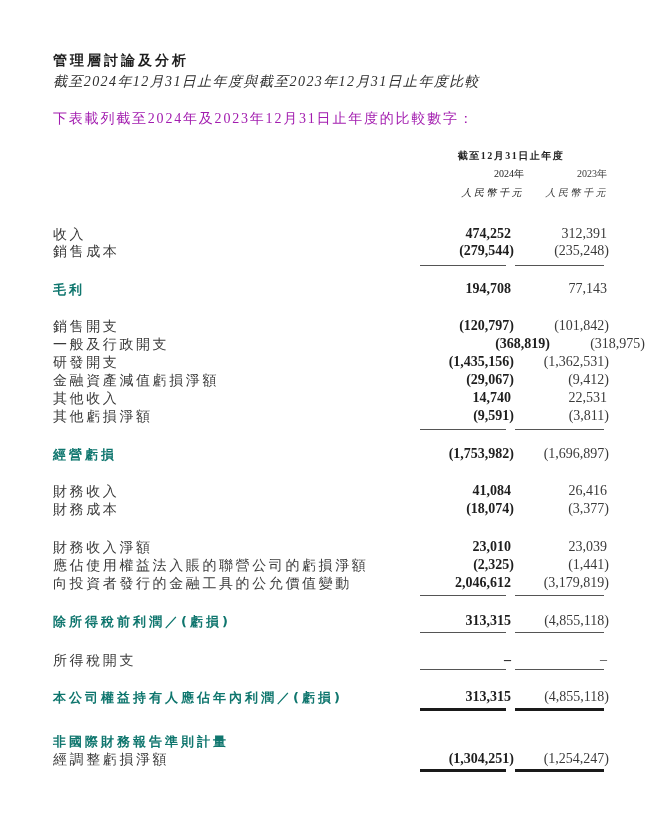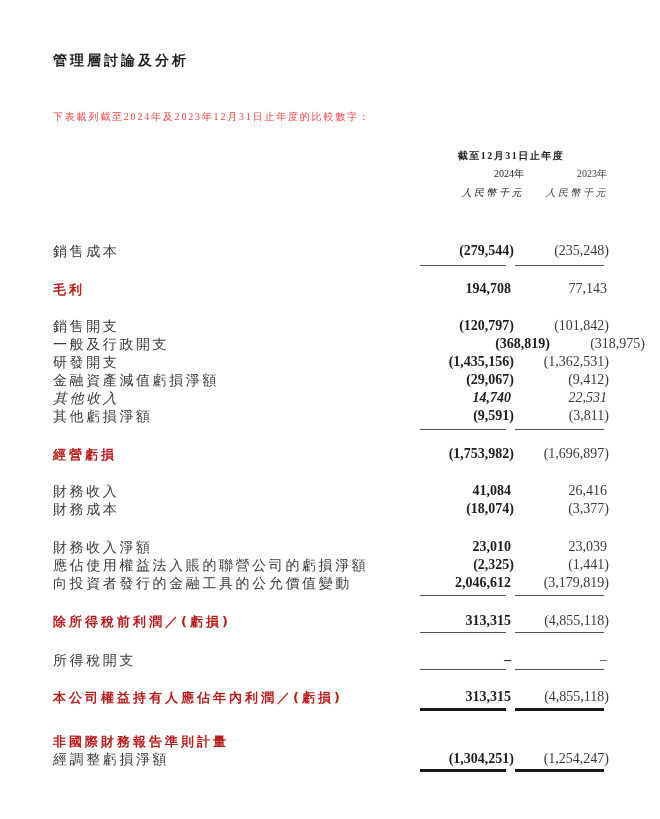--- a/index.html
+++ b/index.html
@@ -33,23 +33,23 @@
       position: absolute;
       left: 53px; top: 73px;
       font-style: italic;
       font-size: 14px;
       letter-spacing: 1.4px;
       color: #2e2e2e;
     }
     .intro {
       position: absolute;
       left: 53px; top: 110px;
-      font-size: 10px;
+      font-size: 14px;
       letter-spacing: 1.8px;
-      color: #ef4444;
+      color: #a21caf;
     }
     .col-head {
       position: absolute;
       font-size: 10px;
       color: #222;
     }
     .head-period {
       left: 436px; top: 149px;
       width: 150px;
       text-align: center;
@@ -89,21 +89,21 @@
       font-size: 14px;
       letter-spacing: 2.6px;
       color: #3a3a3a;
       white-space: nowrap;
     }
     .row.bold .label {
       font-family: "DejaVu Sans", "Liberation Sans", sans-serif;
       font-weight: bold;
       font-size: 13px;
       letter-spacing: 3px;
-      color: #b91c1c;
+      color: #0f766e;
     }
     .row .v24 {
       position: absolute;
       right: 149px;
       top: 0;
       font-size: 14px;
       font-weight: bold;
       color: #1e1e1e;
       text-align: right;
       white-space: nowrap;
@@ -129,28 +129,34 @@
     .rule.double {
       border-top: 3px solid #1a1a1a;
     }
   </style>
 </head>
 <body>
 
 <div class="page">
 
   <div class="title">管理層討論及分析</div>
+  <div class="subtitle">截至2024年12月31日止年度與截至2023年12月31日止年度比較</div>
   <div class="intro">下表載列截至2024年及2023年12月31日止年度的比較數字：</div>
 
   <div class="col-head head-period">截至12月31日止年度</div>
   <div class="col-head head-year-2024">2024年</div>
   <div class="col-head head-year-2023">2023年</div>
   <div class="col-head head-unit-2024">人民幣千元</div>
   <div class="col-head head-unit-2023">人民幣千元</div>
 
+  <div class="row" style="top:226px;">
+    <span class="label">收入</span>
+    <span class="v24">474,252</span>
+    <span class="v23">312,391</span>
+  </div>
 
   <div class="row" style="top:243px;">
     <span class="label">銷售成本</span>
     <span class="v24 paren">(279,544)</span>
     <span class="v23 paren">(235,248)</span>
   </div>
   <div class="rule r24" style="top:265px;"></div>
   <div class="rule r23" style="top:265px;"></div>
 
   <div class="row bold" style="top:281px;">
@@ -172,21 +178,21 @@
   <div class="row" style="top:354px;">
     <span class="label">研發開支</span>
     <span class="v24 paren">(1,435,156)</span>
     <span class="v23 paren">(1,362,531)</span>
   </div>
   <div class="row" style="top:372px;">
     <span class="label">金融資產減值虧損淨額</span>
     <span class="v24 paren">(29,067)</span>
     <span class="v23 paren">(9,412)</span>
   </div>
-  <div class="row" style="top:390px;font-style:italic;">
+  <div class="row" style="top:390px;">
     <span class="label">其他收入</span>
     <span class="v24">14,740</span>
     <span class="v23">22,531</span>
   </div>
   <div class="row" style="top:408px;">
     <span class="label">其他虧損淨額</span>
     <span class="v24 paren">(9,591)</span>
     <span class="v23 paren">(3,811)</span>
   </div>
   <div class="rule r24" style="top:429px;"></div>

